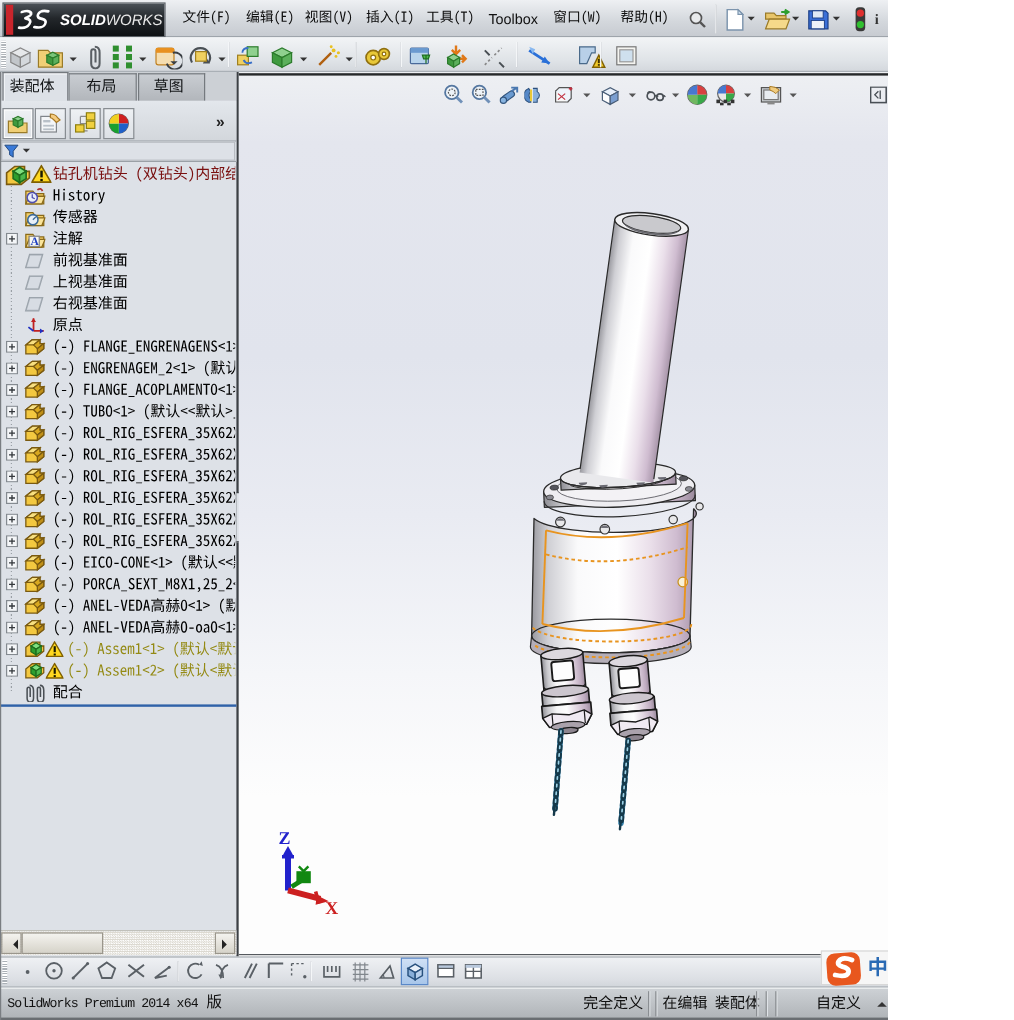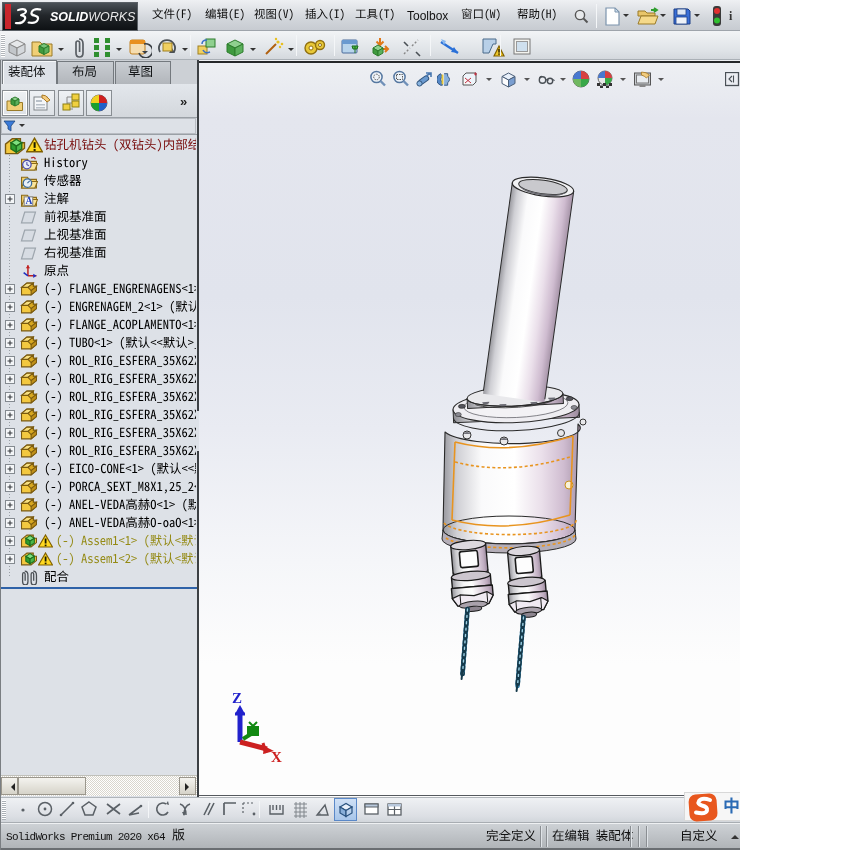--- a/index.html
+++ b/index.html
@@ -1173,21 +1173,21 @@
         <rect x="10" y="10" width="7" height="7" fill="#fff" stroke="#888"></rect>
         <path d="M11.5 13.5 h4 m-2 -2 v4" stroke="#999"></path>
       </svg>
     </div>
 <div class="abs" style="left:831px;top:797px">
       <svg width="17" height="20" viewBox="0 0 20 20">
         <path d="M7 2.5 L10 1.5 Q10 4 12.5 4 T15 1.5 L13 2.5 L17.5 5 L15.5 8.5 L13.5 7.5 L13.5 16.5 L6.5 16.5 L6.5 7.5 L4.5 8.5 L2.5 5 Z" fill="#2a6ab4" transform="translate(1 1)"></path>
       </svg>
     </div>
 <div class="abs" style="left:0;top:823px;width:845px;height:27px;background:linear-gradient(#cdd1d5,#aeb2b6);border-top:1px solid #eef0f2"></div>
-<div class="abs" style="left:6px;top:831px;font:11px 'Liberation Mono',monospace;color:#111;letter-spacing:-0.72px">SolidWorks Premium 2020 x64</div>
+<div class="abs" style="left:6px;top:831px;font:11px 'Liberation Mono',monospace;color:#111;letter-spacing:-0.72px">SolidWorks Premium 2014 x64</div>
 <div class="abs" style="left:172px;top:828px">
       <svg width="13" height="15" viewBox="0 -11.4 13 15">
         <path fill="#111" d="M1.4 -10.7L1.4 -5.5C1.4 -3.5 1.2 -1.2 0.4 0.5C0.6 0.6 0.9 0.9 1.1 1.1C1.9 -0.3 2.1 -2 2.2 -3.7L4 -3.7L4 1L4.9 1L4.9 -4.6L2.2 -4.6L2.3 -5.5L2.3 -6.4L5.7 -6.4L5.7 -7.3L4.6 -7.3L4.6 -10.9L3.7 -10.9L3.7 -7.3L2.3 -7.3L2.3 -10.7ZM11.1 -6.2C10.8 -4.7 10.3 -3.5 9.7 -2.4C9 -3.5 8.6 -4.8 8.3 -6.2ZM6.3 -10L6.3 -5.6C6.3 -3.6 6.2 -1.2 5.2 0.6C5.4 0.7 5.8 0.9 5.9 1.1C7.1 -0.8 7.2 -3.4 7.2 -5.6L7.2 -6.2L7.5 -6.2C7.8 -4.5 8.3 -2.9 9.1 -1.7C8.4 -0.8 7.6 -0.1 6.7 0.3C6.9 0.5 7.1 0.8 7.3 1.1C8.2 0.6 9 -0 9.6 -0.8C10.3 -0 11 0.6 11.9 1.1C12 0.8 12.3 0.5 12.5 0.3C11.6 -0.1 10.8 -0.8 10.2 -1.6C11.1 -3 11.8 -4.7 12.1 -7L11.5 -7.2L11.4 -7.1L7.2 -7.1L7.2 -9.3C9 -9.4 10.9 -9.6 12.3 -10L11.7 -10.8C10.4 -10.5 8.2 -10.2 6.3 -10Z"></path>
       </svg>
     </div>
 <div class="abs" style="left:486px;top:829px">
       <svg width="50" height="14" viewBox="0 -11.0 50 14">
         <path fill="#111" d="M2.8 -6.8L2.8 -6L9.6 -6L9.6 -6.8ZM0.7 -4.5L0.7 -3.6L4.1 -3.6C3.9 -1.4 3.4 -0.3 0.6 0.2C0.7 0.4 1 0.8 1.1 1C4.2 0.4 4.8 -1 5 -3.6L7.2 -3.6L7.2 -0.5C7.2 0.5 7.5 0.8 8.7 0.8C8.9 0.8 10.3 0.8 10.6 0.8C11.6 0.8 11.9 0.4 12 -1.4C11.7 -1.4 11.3 -1.6 11.1 -1.7C11.1 -0.3 11 -0.1 10.5 -0.1C10.2 -0.1 9 -0.1 8.8 -0.1C8.2 -0.1 8.2 -0.1 8.2 -0.5L8.2 -3.6L11.8 -3.6L11.8 -4.5ZM5.3 -10.3C5.5 -10 5.7 -9.5 5.9 -9.1L1 -9.1L1 -6.3L2 -6.3L2 -8.2L10.5 -8.2L10.5 -6.3L11.5 -6.3L11.5 -9.1L7 -9.1C6.8 -9.5 6.5 -10.2 6.2 -10.6ZM18.7 -10.6C17.4 -8.7 15.1 -6.8 12.8 -5.8C13.1 -5.6 13.3 -5.3 13.5 -5C14 -5.3 14.5 -5.6 15 -5.9L15 -5.1L18.3 -5.1L18.3 -3.1L15 -3.1L15 -2.3L18.3 -2.3L18.3 -0.2L13.4 -0.2L13.4 0.7L24.1 0.7L24.1 -0.2L19.2 -0.2L19.2 -2.3L22.6 -2.3L22.6 -3.1L19.2 -3.1L19.2 -5.1L22.6 -5.1L22.6 -5.9C23.1 -5.6 23.6 -5.2 24.1 -5C24.2 -5.2 24.5 -5.6 24.7 -5.8C22.7 -6.8 20.8 -8.1 19.3 -9.9L19.5 -10.2ZM15 -5.9C16.4 -6.8 17.7 -8 18.8 -9.2C19.9 -7.9 21.2 -6.8 22.6 -5.9ZM27.8 -4.7C27.5 -2.5 26.9 -0.7 25.4 0.4C25.7 0.6 26.1 0.9 26.2 1C27.1 0.3 27.6 -0.6 28.1 -1.8C29.2 0.4 31.1 0.8 33.7 0.8L36.6 0.8C36.7 0.5 36.9 0.1 37 -0.2C36.4 -0.1 34.2 -0.1 33.8 -0.1C33 -0.1 32.4 -0.2 31.7 -0.3L31.7 -2.8L35.5 -2.8L35.5 -3.7L31.7 -3.7L31.7 -5.7L34.9 -5.7L34.9 -6.7L27.6 -6.7L27.6 -5.7L30.8 -5.7L30.8 -0.6C29.7 -0.9 28.9 -1.7 28.4 -3C28.6 -3.5 28.7 -4 28.8 -4.6ZM30.3 -10.3C30.5 -10 30.8 -9.5 30.9 -9.1L26 -9.1L26 -6.4L26.9 -6.4L26.9 -8.2L35.5 -8.2L35.5 -6.4L36.5 -6.4L36.5 -9.1L32 -9.1C31.9 -9.5 31.5 -10.1 31.2 -10.6ZM42.7 -10.2C43.1 -9.3 43.7 -8 43.9 -7.2L44.8 -7.6C44.5 -8.4 44 -9.6 43.5 -10.6ZM47.4 -9.6C46.6 -7.2 45.5 -5.1 43.8 -3.4C42.2 -4.9 41 -6.9 40.2 -9.1L39.3 -8.8C40.2 -6.5 41.5 -4.4 43.1 -2.7C41.7 -1.5 40 -0.5 38 0.2C38.1 0.4 38.4 0.8 38.5 1C40.6 0.2 42.4 -0.8 43.8 -2C45.2 -0.7 46.9 0.3 48.9 1C49 0.7 49.3 0.4 49.5 0.2C47.6 -0.4 45.9 -1.4 44.5 -2.7C46.3 -4.5 47.5 -6.7 48.4 -9.3Z"></path>
       </svg>
     </div>

